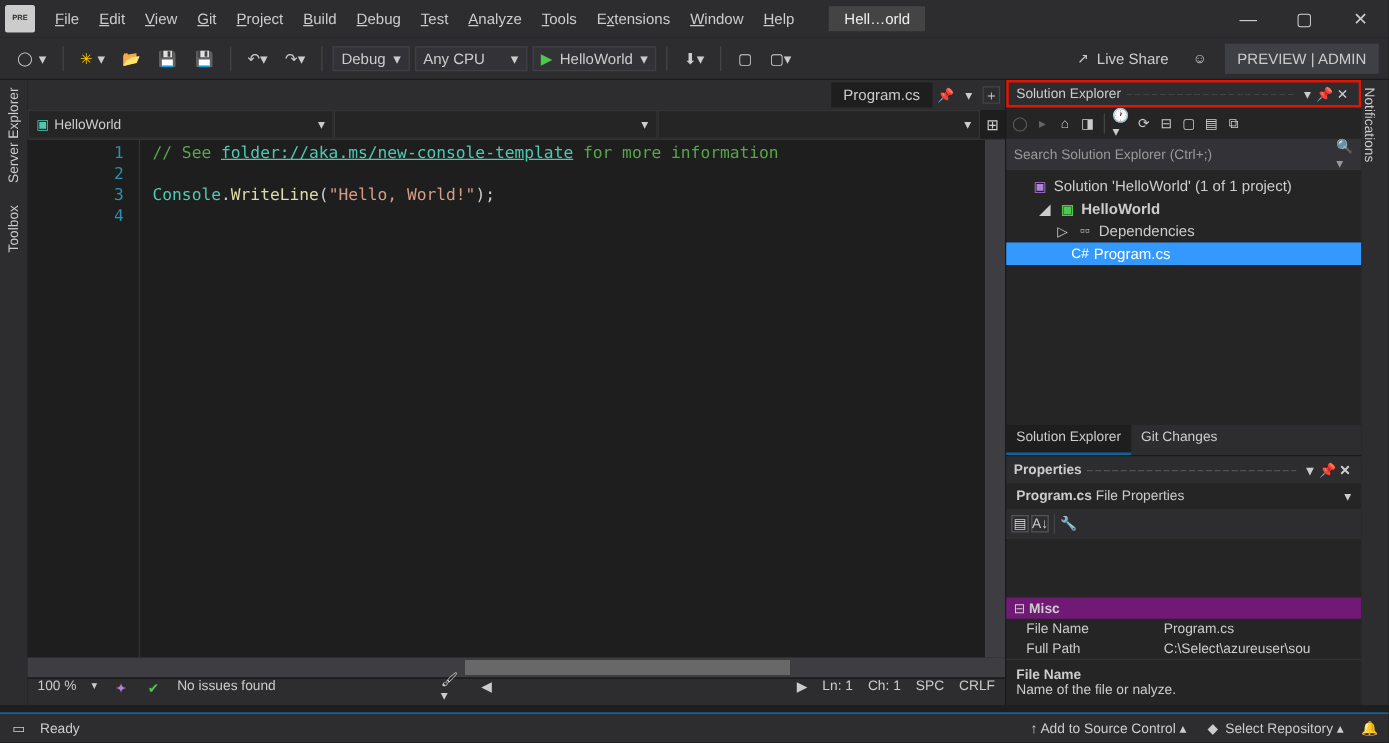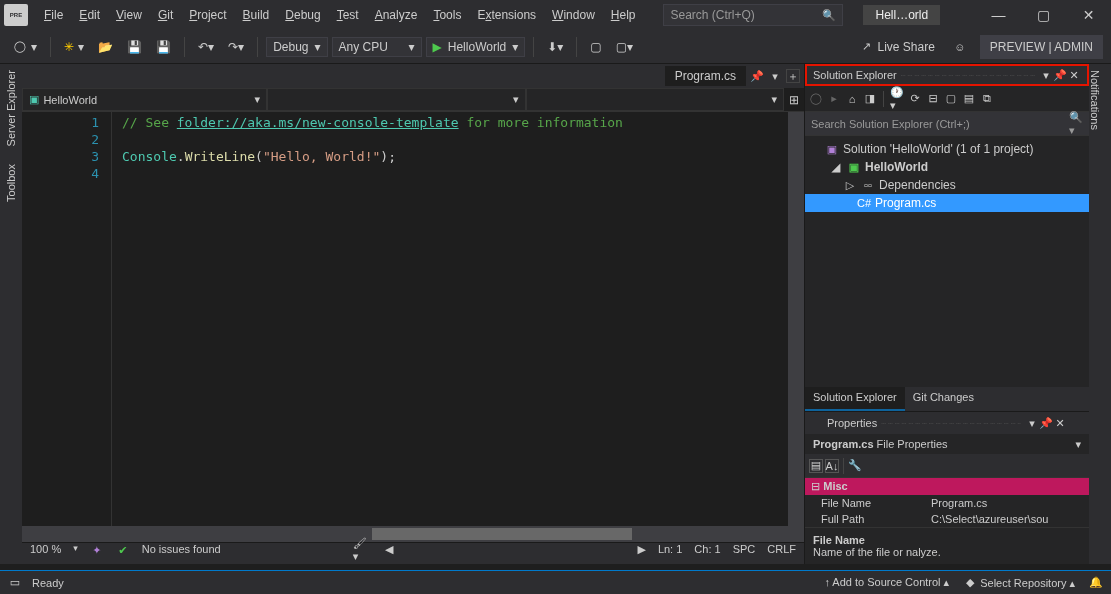--- a/index.html
+++ b/index.html
@@ -49,25 +49,25 @@
 .tree { flex: 1; padding-top: 4px; font-size: 12px; }
 .tree-row { display: flex; align-items: center; padding: 2px 4px; gap: 4px; cursor: pointer; }
 .tree-row.lvl1 { padding-left: 20px; }
 .tree-row.lvl2 { padding-left: 38px; font-weight: bold; }
 .tree-row.lvl3 { padding-left: 52px; }
 .tree-row.selected { background: #3399ff; color: #fff; }
 .panel-tabs { height: 24px; display: flex; background: #2d2d30; }
 .panel-tab { padding: 4px 8px; font-size: 11px; cursor: pointer; }
 .panel-tab.active { background: #1e1e1e; border-bottom: 2px solid #0e639c; }
 .props { border-top: 1px solid #1a1a1a; }
-.props-header { height: 22px; background: #2d2d30; display: flex; align-items: center; padding: 0 22px; font-size: 11px; }
+.props-header { height: 22px; background: #2d2d30; display: flex; align-items: center; padding: 0 6px; font-size: 11px; font-weight: bold; }
 .props-sub { padding: 4px 8px; font-size: 11px; }
 .props-tools { height: 24px; display:flex; align-items:center; padding:0 4px; gap:2px; background:#2d2d30; border-bottom:1px solid #333;}
 .props-grid { font-size: 11px; }
-.props-cat { background: #be185d; padding: 2px 6px; }
+.props-cat { background: #701a75; padding: 2px 6px; margin-top: 47px; }
 .props-row { display: flex; padding: 2px 6px; }
 .props-row .k { width: 120px; padding-left:10px; }
 .props-row .v { flex: 1; color: #ccc; overflow:hidden; white-space:nowrap;}
 .props-desc { padding: 6px 8px; font-size: 11px; border-top: 1px solid #333; }
 .right-tabs { width: 22px; background: #2d2d30; padding-top: 6px; }
 .right-tabs div { writing-mode: vertical-rl; font-size: 11px; cursor: pointer; }
 .statusbar { height: 24px; background: #2d2d30; border-top: 1px solid #007acc; display: flex; align-items: center; padding: 0 8px; font-size: 11px; gap: 10px; position: absolute; bottom: 0; left: 0; right: 0; }
 .statusbar .sb-right { margin-left: auto; display: flex; gap: 14px; align-items: center; }
 .ico { display:inline-flex; width:14px; height:14px; align-items:center; justify-content:center; font-size:11px;}
 .dots { flex:1; overflow: hidden; color: #555; font-size:8px; letter-spacing:2px; white-space:nowrap; margin: 0 4px;}
@@ -88,24 +88,20 @@
       <div class="menu-item"><u>P</u>roject</div>
       <div class="menu-item"><u>B</u>uild</div>
       <div class="menu-item"><u>D</u>ebug</div>
       <div class="menu-item"><u>T</u>est</div>
       <div class="menu-item"><u>A</u>nalyze</div>
       <div class="menu-item"><u>T</u>ools</div>
       <div class="menu-item">E<u>x</u>tensions</div>
       <div class="menu-item"><u>W</u>indow</div>
       <div class="menu-item"><u>H</u>elp</div>
     </div>
-  <div class="search-box">
-    <span>Search (Ctrl+Q)</span>
-    <span class="mag ico">🔍</span>
-  </div>
   <div class="project-badge">Hell…orld</div>
   <div class="window-controls">
     <div>—</div>
     <div>▢</div>
     <div>✕</div>
   </div>
 </div>
 
 <div class="toolbar">
   <span class="tb-item"><span class="ico">◯</span>▾</span>

